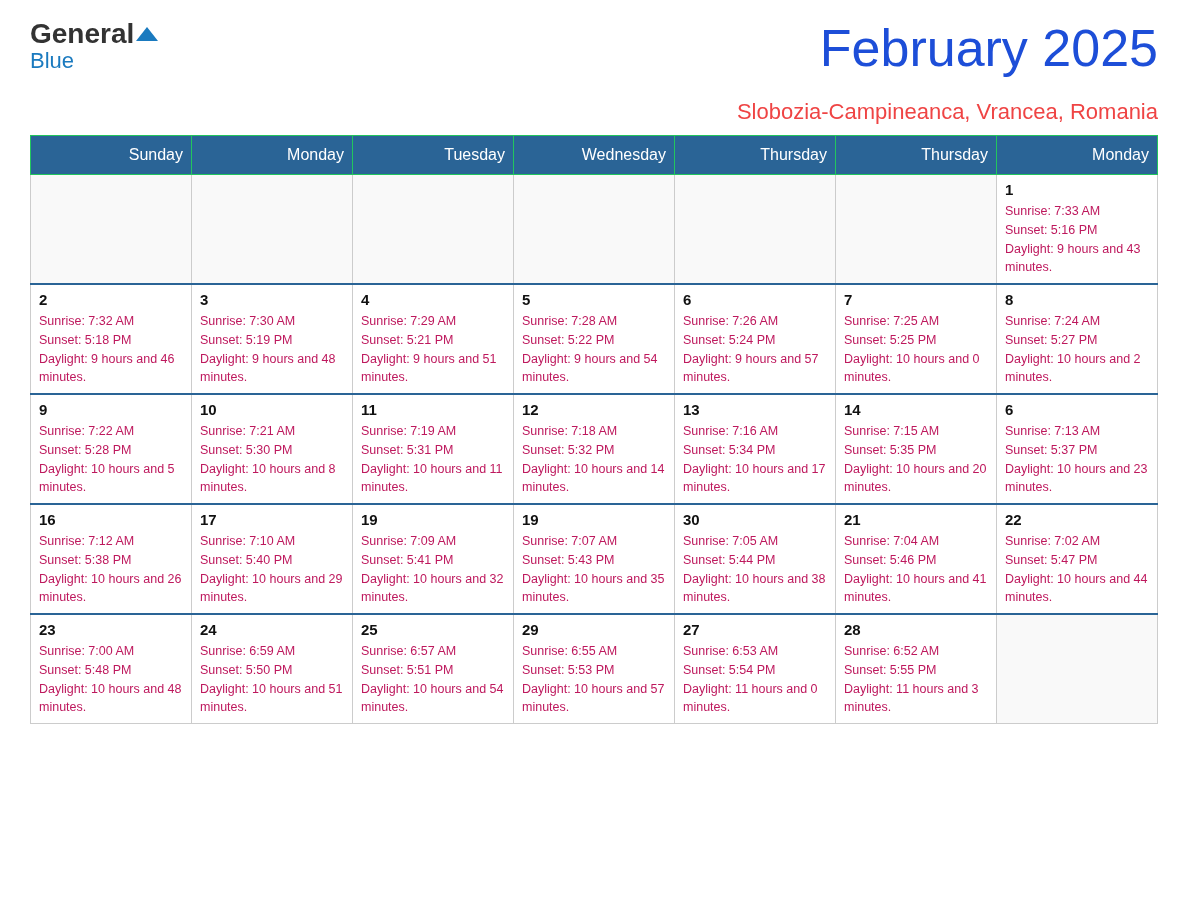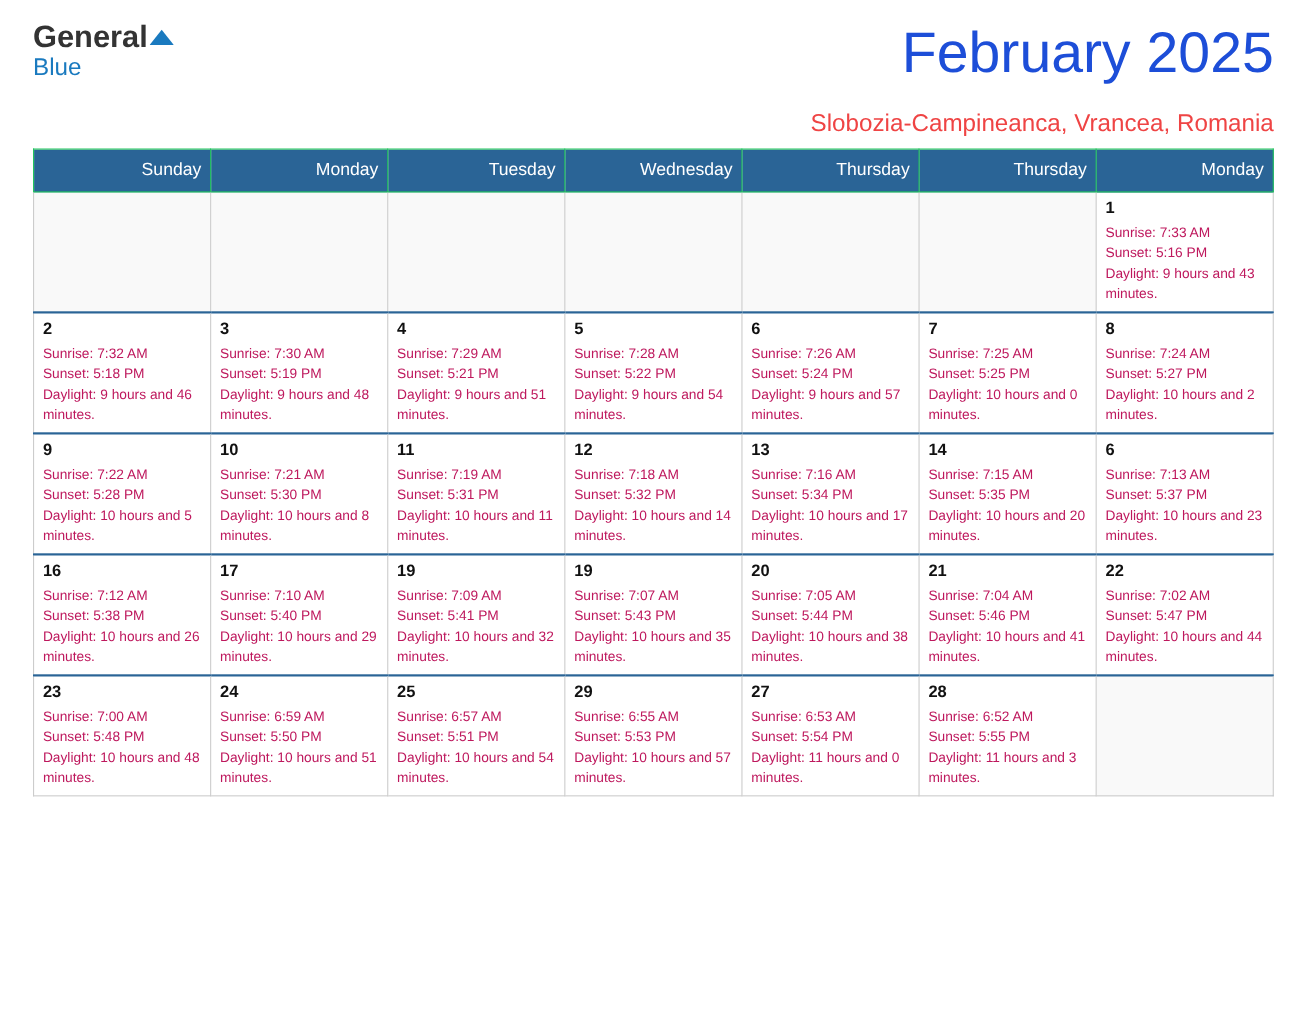--- a/index.html
+++ b/index.html
@@ -209,21 +209,21 @@
         </td>
         <td>
           <div class="day-number">19</div>
           <div class="day-info">Sunrise: 7:09 AM<br>Sunset: 5:41 PM<br>Daylight: 10 hours and 32 minutes.</div>
         </td>
         <td>
           <div class="day-number">19</div>
           <div class="day-info">Sunrise: 7:07 AM<br>Sunset: 5:43 PM<br>Daylight: 10 hours and 35 minutes.</div>
         </td>
         <td>
-          <div class="day-number">20</div>
+          <div class="day-number">30</div>
           <div class="day-info">Sunrise: 7:05 AM<br>Sunset: 5:44 PM<br>Daylight: 10 hours and 38 minutes.</div>
         </td>
         <td>
           <div class="day-number">21</div>
           <div class="day-info">Sunrise: 7:04 AM<br>Sunset: 5:46 PM<br>Daylight: 10 hours and 41 minutes.</div>
         </td>
         <td>
           <div class="day-number">22</div>
           <div class="day-info">Sunrise: 7:02 AM<br>Sunset: 5:47 PM<br>Daylight: 10 hours and 44 minutes.</div>
         </td>

